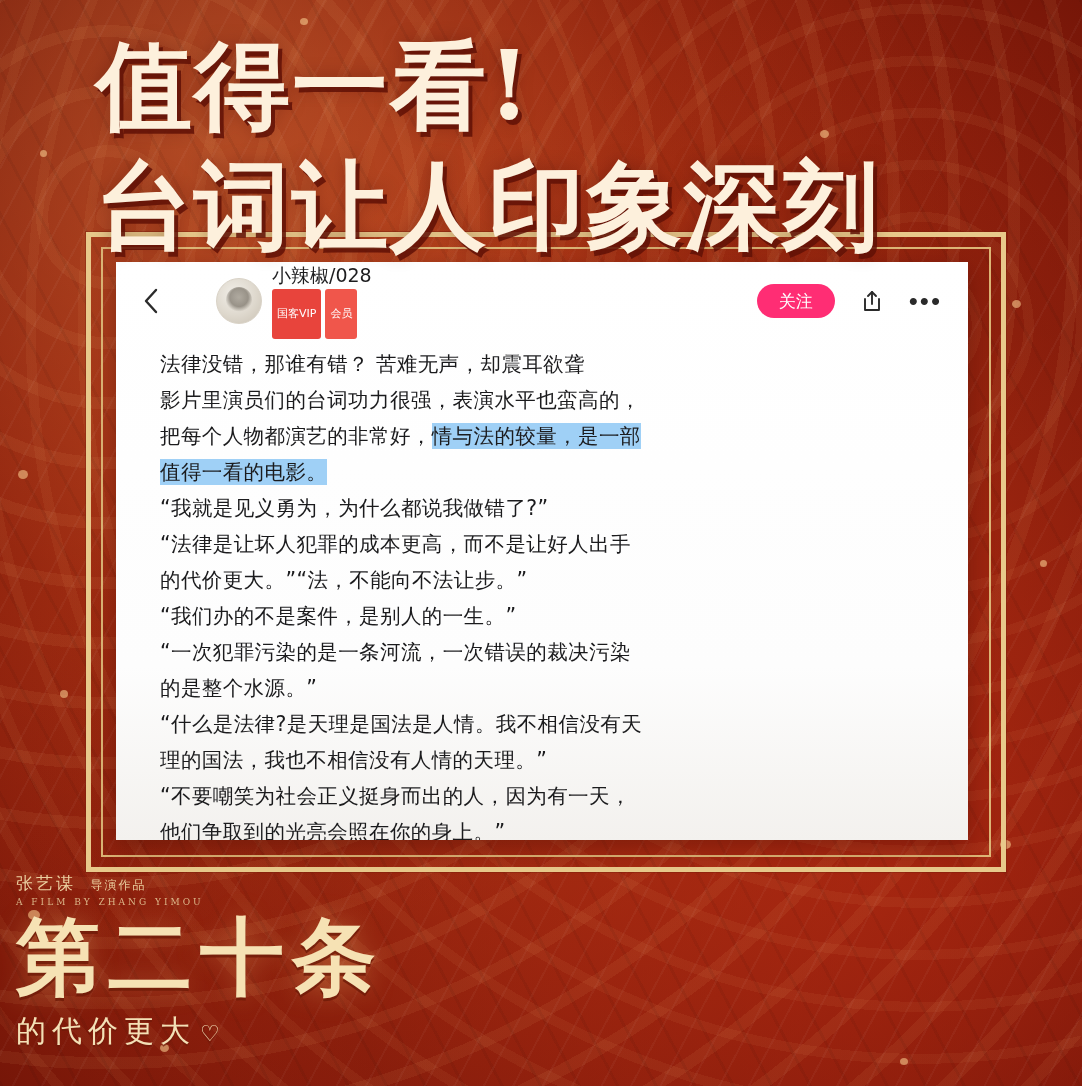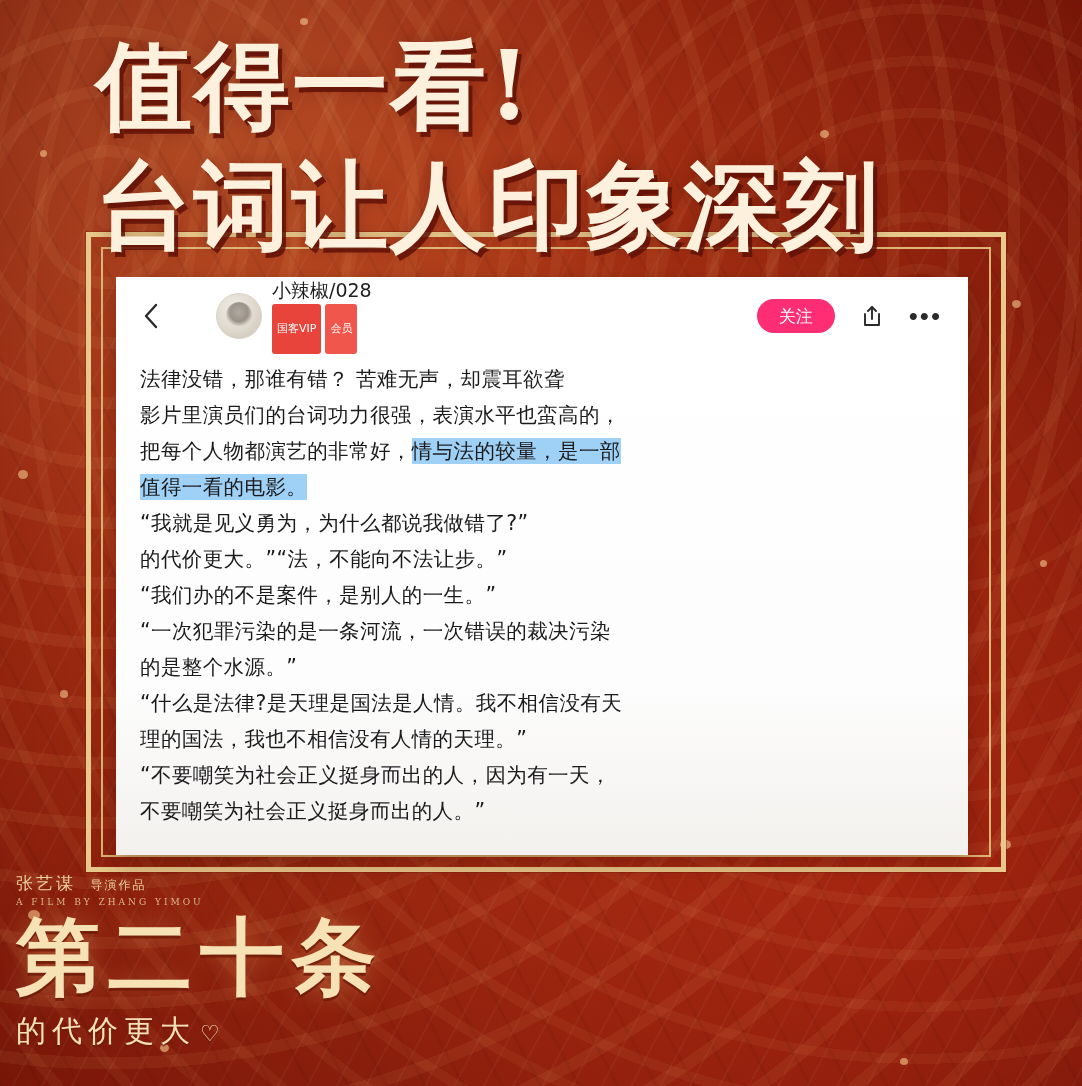--- a/index.html
+++ b/index.html
@@ -86,21 +86,21 @@
     font-size: 96px;
     line-height: 104px;
     white-space: nowrap;
     margin-top: 16px;
   }
 
   
   .screenshot-card {
     position: absolute;
     left: 116px;
-    top: 277px;
+    top: 262px;
     width: 852px;
     height: 578px;
     background: linear-gradient(180deg, #ffffff 0%, #fdfdfd 70%, #f3f1ee 100%);
     box-shadow: 0 8px 22px rgba(60, 10, 4, 0.35);
     z-index: 5;
     overflow: hidden;
   }
 
   
   .app-bar {
@@ -198,21 +198,21 @@
     font-size: 26px;
     letter-spacing: 2px;
     line-height: 14px;
     display: flex;
     align-items: center;
     height: 26px;
   }
 
   
   .post-body {
-    padding: 6px 44px 0 24px;
+    padding: 6px 44px 0 44px;
     font-family: "DejaVu Sans", sans-serif;
     font-size: 20.5px;
     line-height: 36px;
     color: #1b1b1d;
     letter-spacing: 0.4px;
   }
   .post-body p {
     margin: 0;
   }
   .hl {
@@ -332,28 +332,29 @@
 
       <div class="more-icon">•••</div>
     </div>
 
     <div class="post-body">
       <p>法律没错，那谁有错？ 苦难无声，却震耳欲聋</p>
       <p>影片里演员们的台词功力很强，表演水平也蛮高的，</p>
       <p><span>把每个人物都演艺的非常好，</span><span class="hl">情与法的较量，是一部</span></p>
       <p><span class="hl">值得一看的电影。</span></p>
       <p>“我就是见义勇为，为什么都说我做错了?”</p>
+      <p>“法律是让坏人犯罪的成本更高，而不是让好人出手</p>
       <p>的代价更大。”“法，不能向不法让步。”</p>
       <p>“我们办的不是案件，是别人的一生。”</p>
       <p>“一次犯罪污染的是一条河流，一次错误的裁决污染</p>
       <p>的是整个水源。”</p>
       <p>“什么是法律?是天理是国法是人情。我不相信没有天</p>
       <p>理的国法，我也不相信没有人情的天理。”</p>
       <p>“不要嘲笑为社会正义挺身而出的人，因为有一天，</p>
-      <p>不要嘲笑为社会正义挺身而出的人。”</p>
+      <p>他们争取到的光亮会照在你的身上。”</p>
 
     </div>
   </div>
 
   <div class="movie-block">
     <div class="director-line">
       <span>张艺谋</span>
       <span style="font-size:12px; letter-spacing:2px; margin-left:6px;">导演作品</span>
     </div>
     <div class="director-sub">A FILM BY ZHANG YIMOU</div>

